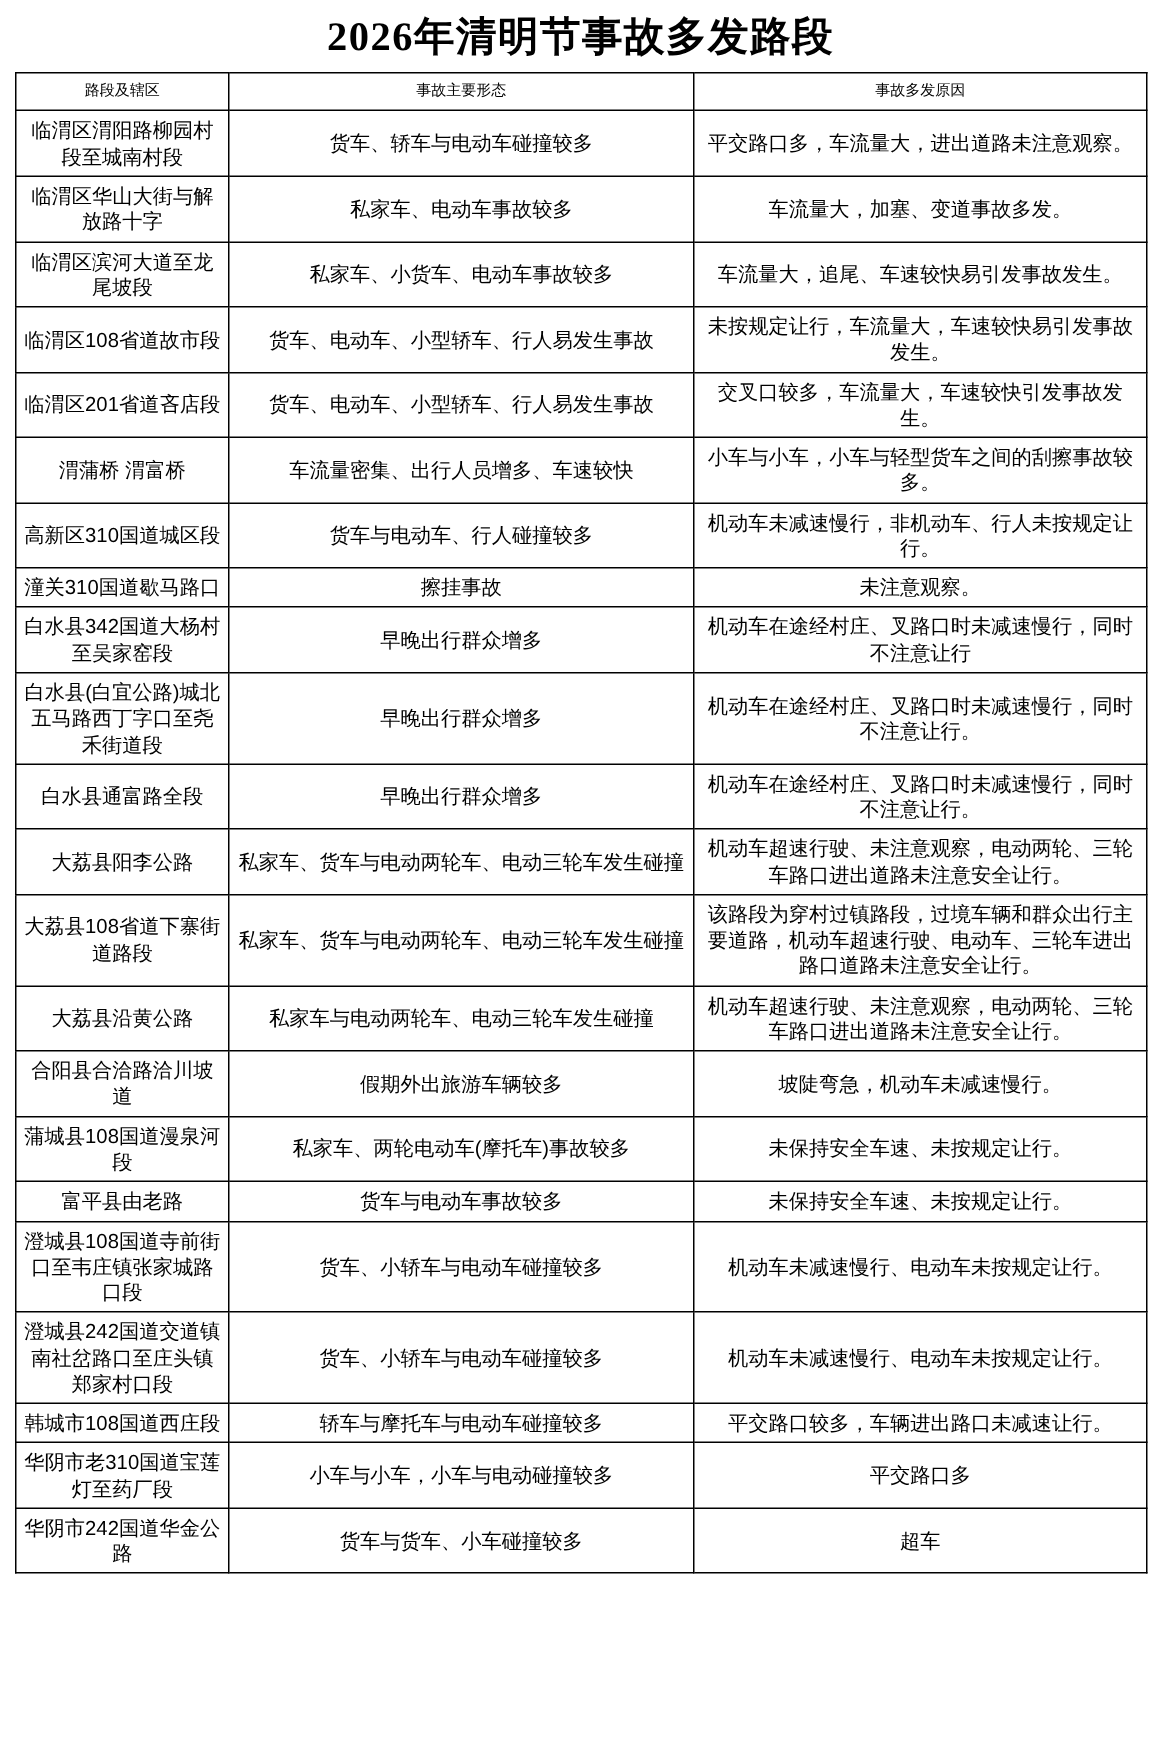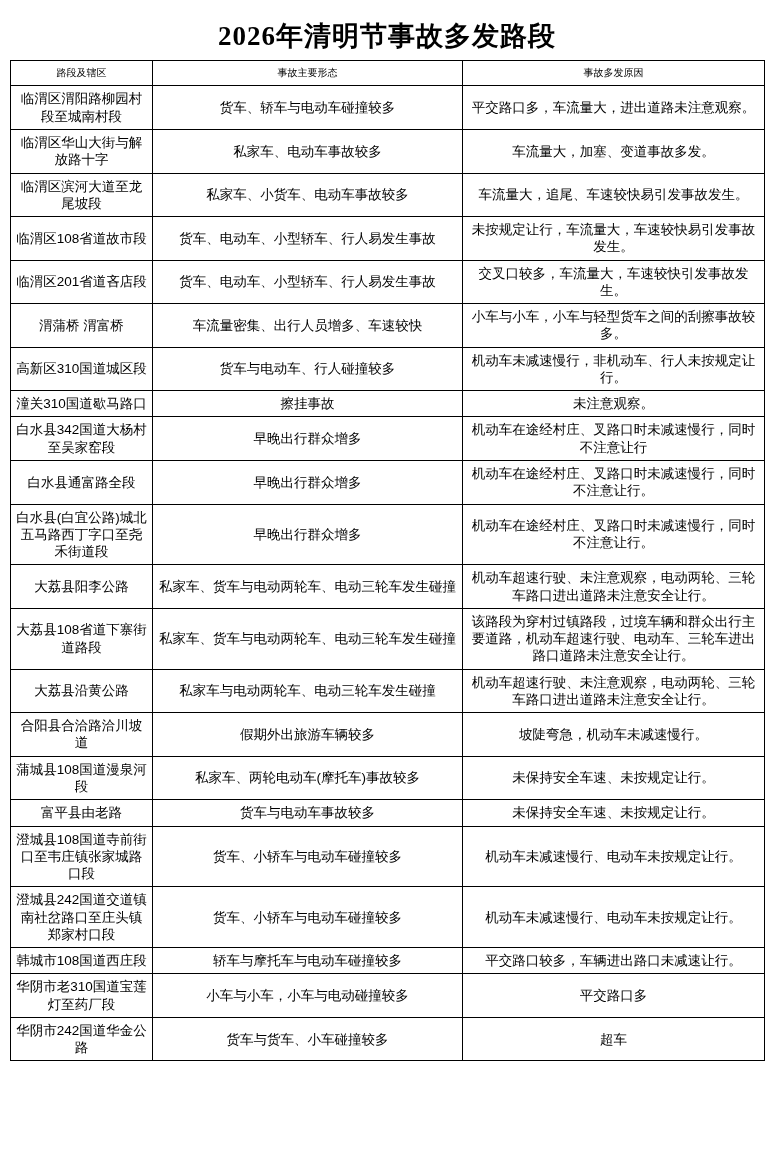--- a/index.html
+++ b/index.html
@@ -9,21 +9,20 @@
   }
   body {
     width: 774px;
     font-family: "Liberation Sans", sans-serif;
     color: #000000;
   }
   .page {
     width: 774px;
     box-sizing: border-box;
     padding: 4px 10px 6px 10px;
-    margin-top: 12px;
   }
   .title {
     text-align: center;
     font-family: "Liberation Serif", serif;
     font-size: 27px;
     font-weight: bold;
     letter-spacing: 1px;
     padding: 6px 0 8px 0;
     line-height: 1.1;
   }
@@ -121,26 +120,26 @@
           <td class="seg">潼关310国道歇马路口</td>
           <td class="type">擦挂事故</td>
           <td class="reason center">未注意观察。</td>
         </tr>
         <tr>
           <td class="seg">白水县342国道大杨村至吴家窑段</td>
           <td class="type">早晚出行群众增多</td>
           <td class="reason">机动车在途经村庄、叉路口时未减速慢行，同时不注意让行</td>
         </tr>
         <tr>
-          <td class="seg">白水县通富路全段</td>
+          <td class="seg">白水县(白宜公路)城北五马路西丁字口至尧禾街道段</td>
           <td class="type">早晚出行群众增多</td>
           <td class="reason">机动车在途经村庄、叉路口时未减速慢行，同时不注意让行。</td>
         </tr>
         <tr>
-          <td class="seg">白水县(白宜公路)城北五马路西丁字口至尧禾街道段</td>
+          <td class="seg">白水县通富路全段</td>
           <td class="type">早晚出行群众增多</td>
           <td class="reason">机动车在途经村庄、叉路口时未减速慢行，同时不注意让行。</td>
         </tr>
         <tr>
           <td class="seg">大荔县阳李公路</td>
           <td class="type">私家车、货车与电动两轮车、电动三轮车发生碰撞</td>
           <td class="reason">机动车超速行驶、未注意观察，电动两轮、三轮车路口进出道路未注意安全让行。</td>
         </tr>
         <tr>
           <td class="seg">大荔县108省道下寨街道路段</td>

